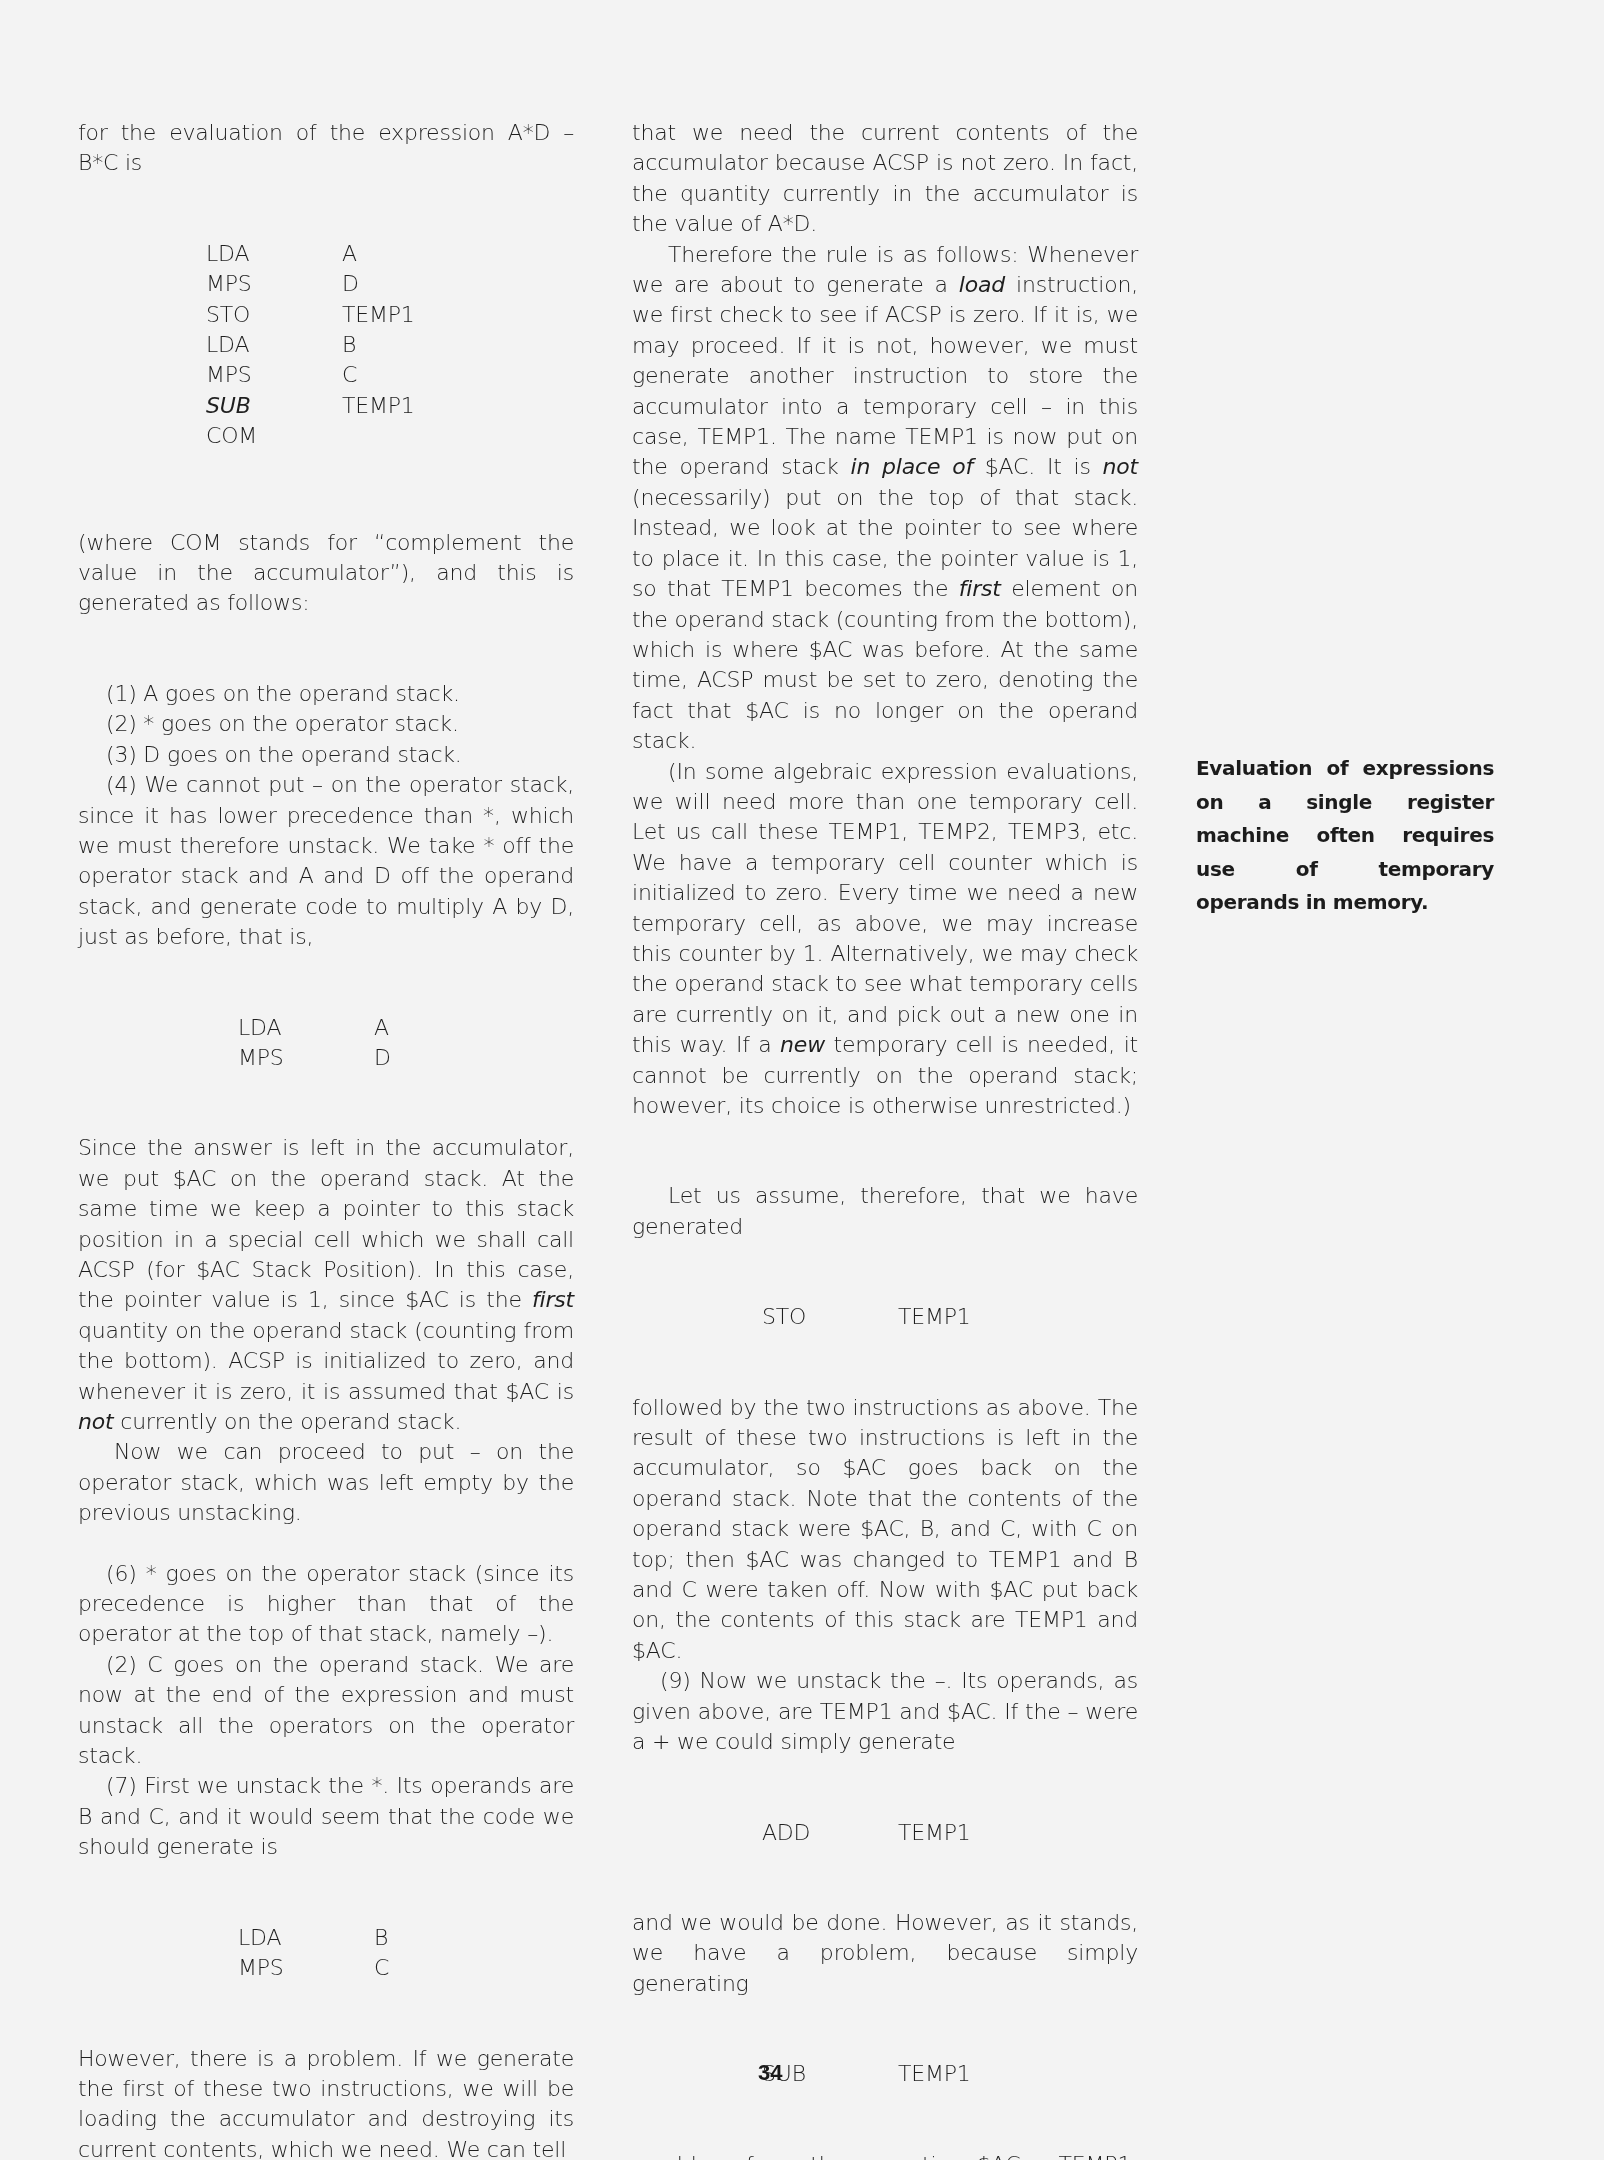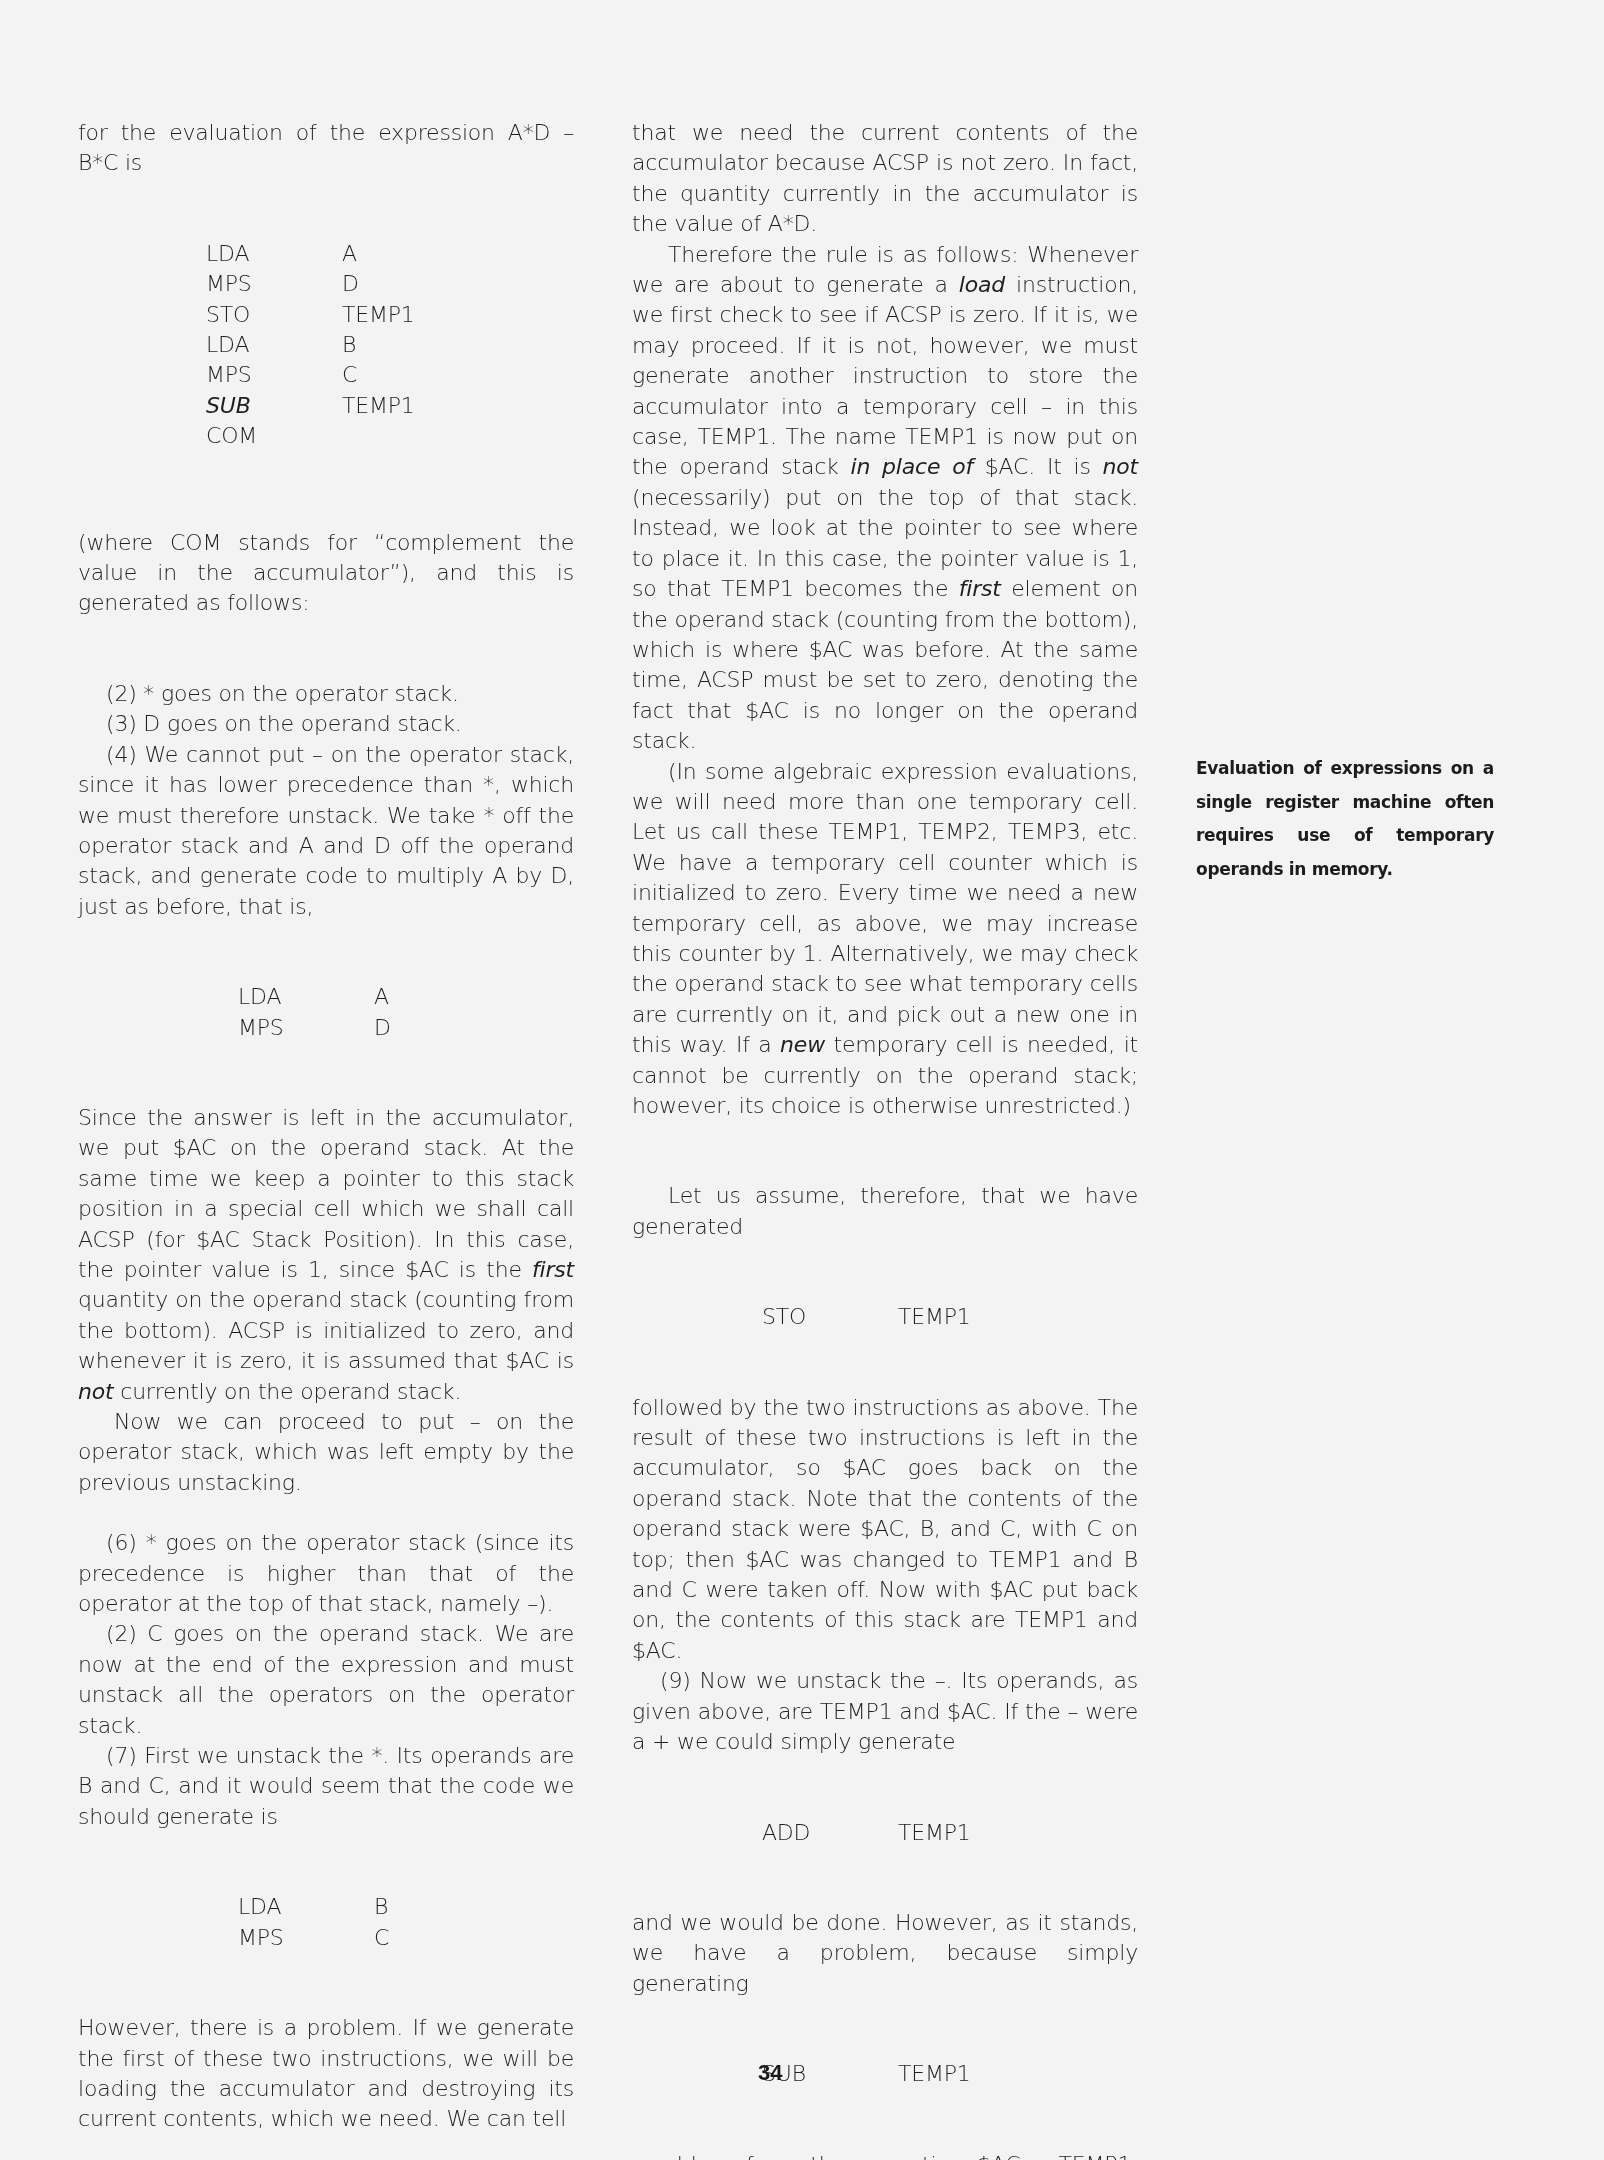--- a/index.html
+++ b/index.html
@@ -57,21 +57,21 @@
   .code-left2 { margin-left: 160px; }
   .code-left3 { margin-left: 160px; }
   .code-right1 { margin-left: 130px; grid-template-columns: 136px auto; }
   .code div { white-space: nowrap; }
   .it { font-style: italic; }
   .margin-note {
     position: absolute;
     left: 1196px;
     top: 752px;
     width: 298px;
-    font-size: 17px;
+    font-size: 20px;
     line-height: 33.5px;
     font-weight: bold;
     text-align: justify;
     color: #1c1c1c;
     font-family: "DejaVu Sans", "Liberation Sans", sans-serif;
     letter-spacing: -0.3px;
   }
   .page-number {
     position: absolute;
     left: 758px;
@@ -111,20 +111,21 @@
       <div>COM</div>
       <div></div>
     </div>
 
     <div class="gap-l"></div>
 
     <p>(where COM stands for “complement the value in the accumulator”), and this is generated as follows:</p>
 
     <div class="gap-l"></div>
 
+    <p class="list-item">(1)  A goes on the operand stack.</p>
     <p class="list-item">(2)  * goes on the operator stack.</p>
     <p class="list-item">(3)  D goes on the operand stack.</p>
     <p class="list-item">(4)  We cannot put – on the operator stack, since it has lower precedence than *, which we must therefore unstack. We take * off the operator stack and A and D off the operand stack, and generate code to multiply A by D, just as before, that is,</p>
 
     <div class="gap-m"></div>
 
     <div class="code code-left2">
       <div>LDA</div>
       <div>A</div>
       <div>MPS</div>

